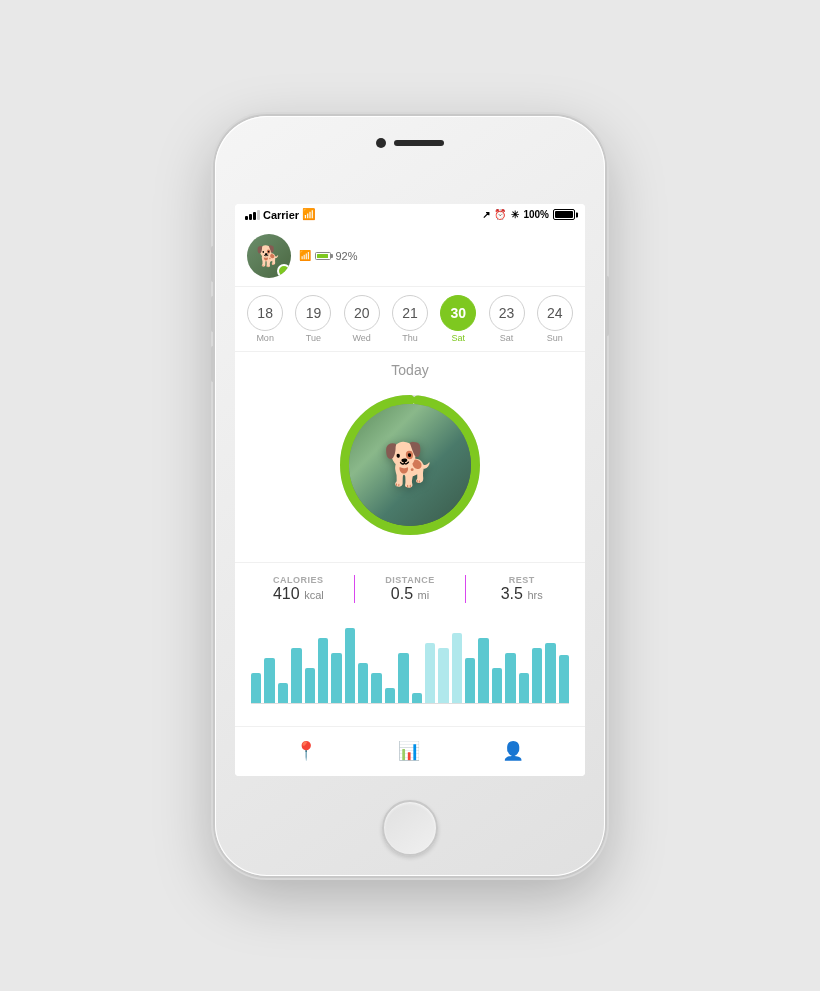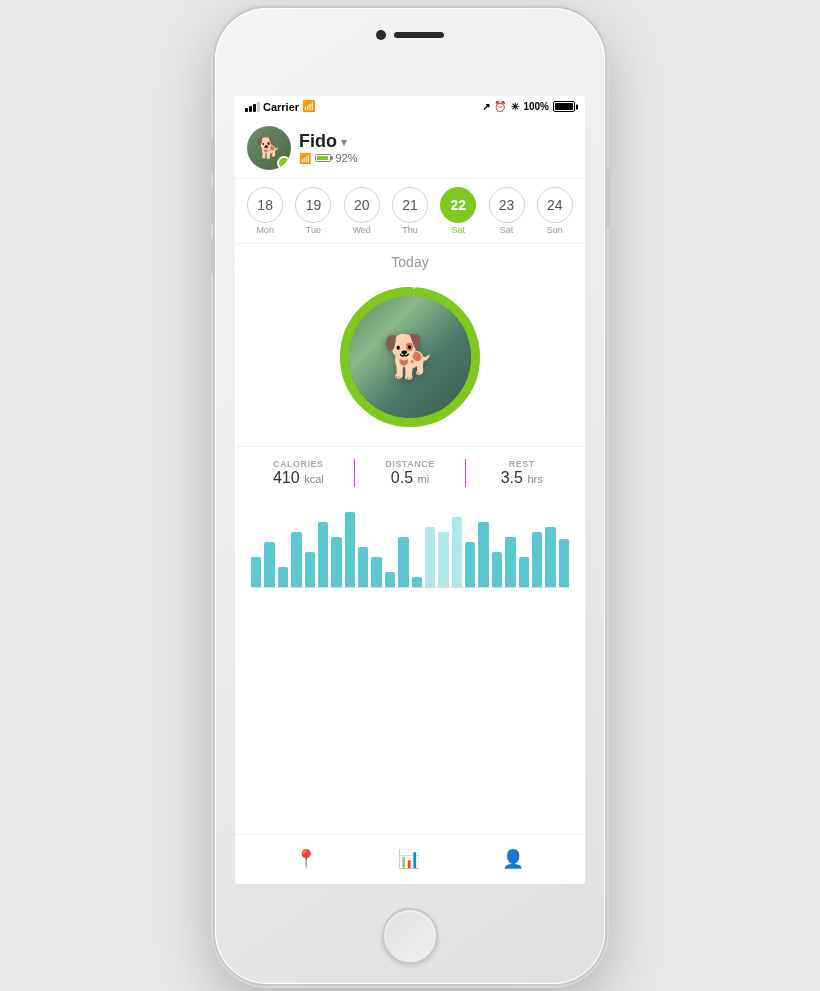--- a/index.html
+++ b/index.html
@@ -9,21 +9,21 @@
       justify-content: center;
       align-items: center;
       min-height: 991px;
       width: 820px;
       font-family: -apple-system, 'Helvetica Neue', sans-serif;
     }
 
     .phone-wrapper {
       position: relative;
       width: 390px;
-      height: 976px;
+      height: 760px;
       text-decoration: underline;
     }
 
     .phone-outer {
       position: absolute;
       inset: 0;
       background: linear-gradient(145deg, #f5f5f5, #e0e0e0);
       border-radius: 52px;
       box-shadow:
         0 0 0 2px #c8c8c8,
@@ -371,21 +371,21 @@
       color: #aaa;
       margin-top: 2px;
     }
 
     
     .stats-row {
       display: flex;
       width: 100%;
       padding: 12px 8px;
       border-top: 1px solid #f0f0f0;
-      margin-top: 8px;
+      margin-top: 16px;
     }
     .stat-item {
       flex: 1;
       display: flex;
       flex-direction: column;
       align-items: center;
     }
     .stat-item + .stat-item {
       border-left: 1px solid #d946ef;
     }
@@ -490,24 +490,20 @@
         </div>
       </div>
     </div>
 
     <div class="app-header">
       <div class="dog-avatar">
         <div class="dog-avatar-inner">🐕</div>
         <div class="avatar-badge"></div>
       </div>
       <div class="header-info">
-        <div class="dog-name-row">
-          <span class="dog-name">Fido</span>
-          <span class="chevron-down">▾</span>
-        </div>
         <div class="battery-status">
           <span class="wifi-small">📶</span>
           <div class="collar-battery">
             <div class="collar-battery-icon">
               <div class="collar-battery-fill"></div>
             </div>
           </div>
           <span>92%</span>
         </div>
       </div>
@@ -524,21 +520,21 @@
       </div>
       <div class="date-item">
         <div class="date-circle">20</div>
         <span class="date-day">Wed</span>
       </div>
       <div class="date-item">
         <div class="date-circle">21</div>
         <span class="date-day">Thu</span>
       </div>
       <div class="date-item">
-        <div class="date-circle today">22</div>
+        <div class="date-circle today">30</div>
         <span class="date-day active">Sat</span>
       </div>
       <div class="date-item">
         <div class="date-circle">23</div>
         <span class="date-day">Sat</span>
       </div>
       <div class="date-item">
         <div class="date-circle">24</div>
         <span class="date-day">Sun</span>
       </div>

